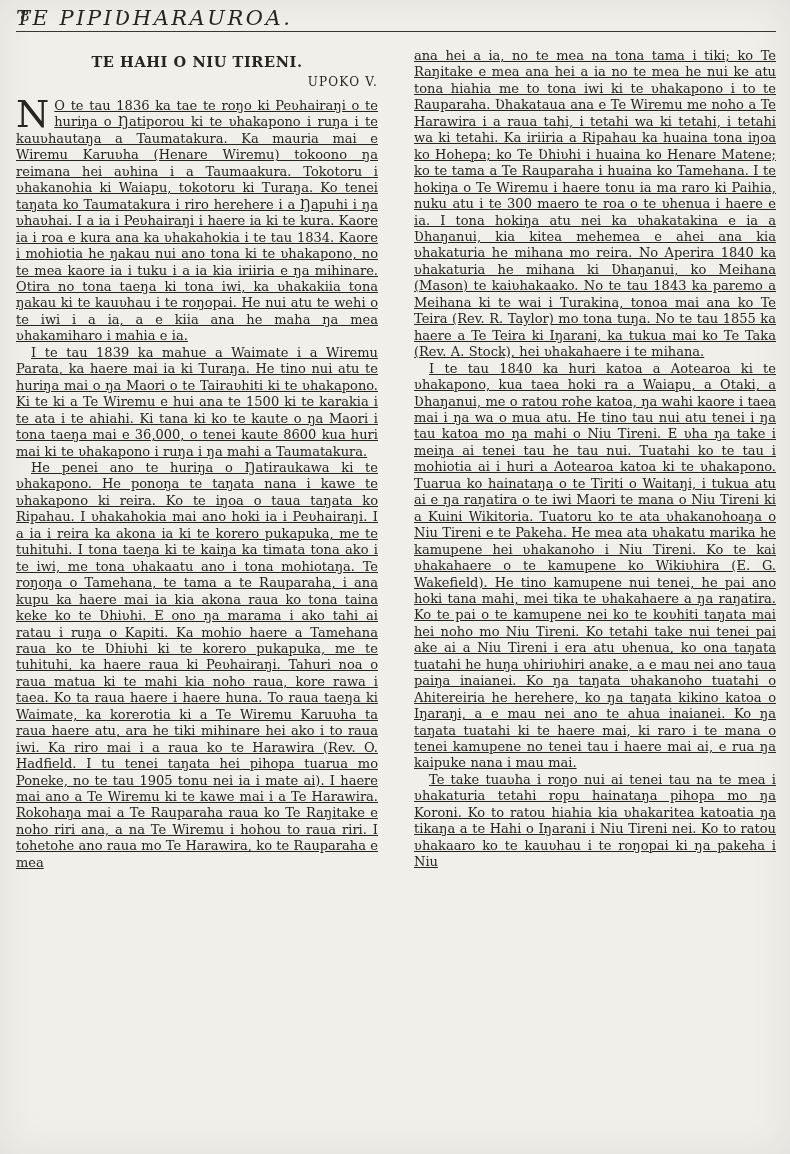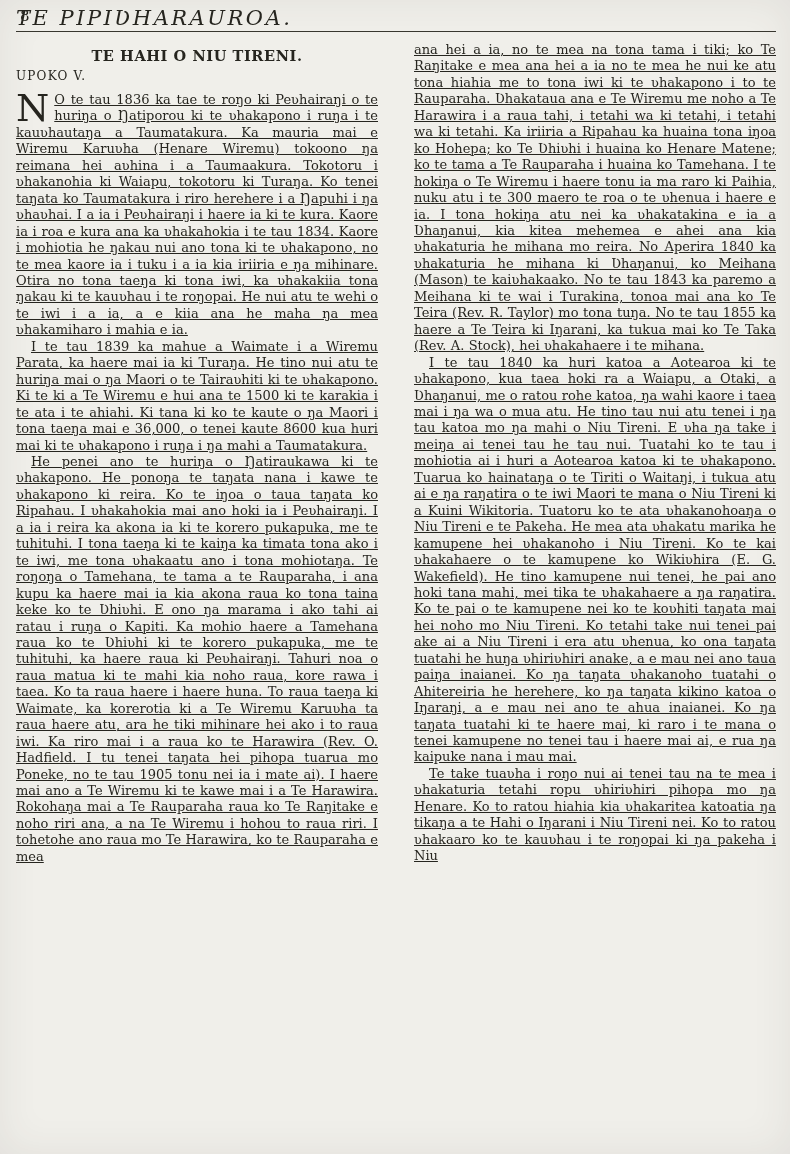--- a/index.html
+++ b/index.html
@@ -37,35 +37,35 @@
     font-style: italic;
   }
   .rule {
     border: none;
     border-top: 1.6px solid #38372f;
     margin: 3px 0 0 0;
   }
   .cols {
     display: flex;
     gap: 36px;
-    margin-top: 10px;
+    margin-top: 16px;
   }
   .col {
     flex: 1;
     min-width: 0;
   }
   .title {
     text-align: center;
     font-weight: bold;
     font-size: 14.5px;
     letter-spacing: 0.6px;
     margin: 5px 0 5px 0;
   }
   .subtitle {
-    text-align: left;
+    text-align: right;
     font-size: 12px;
     letter-spacing: 1.2px;
     margin: 0 0 9px 0;
     font-weight: normal;
   }
   .col p {
     margin: 0;
     text-align: justify;
     font-size: 13px;
     line-height: 16.45px;
@@ -103,18 +103,18 @@
       <p class="no-indent">
         <span class="dropcap">N</span><span>O te tau 1836 ka tae te roŋo ki Peʋhairaŋi o te huriŋa o Ŋatiporou ki te ʋhakapono i ruŋa i te kauʋhautaŋa a Taumatakura. Ka mauria mai e Wiremu Karuʋha (Henare Wiremu) tokoono ŋa reimana hei aʋhina i a Taumaakura. Tokotoru i ʋhakanohia ki Waiapu, tokotoru ki Turaŋa. Ko tenei taŋata ko Taumatakura i riro herehere i a Ŋapuhi i ŋa ʋhaʋhai. I a ia i Peʋhairaŋi i haere ia ki te kura. Kaore ia i roa e kura ana ka ʋhakahokia i te tau 1834. Kaore i mohiotia he ŋakau nui ano tona ki te ʋhakapono, no te mea kaore ia i tuku i a ia kia iriiria e ŋa mihinare. Otira no tona taeŋa ki tona iwi, ka ʋhakakiia tona ŋakau ki te kauʋhau i te roŋopai. He nui atu te wehi o te iwi i a ia, a e kiia ana he maha ŋa mea ʋhakamiharo i mahia e ia.</span>
       </p>
       <p>I te tau 1839 ka mahue a Waimate i a Wiremu Parata, ka haere mai ia ki Turaŋa. He tino nui atu te huriŋa mai o ŋa Maori o te Tairaʋhiti ki te ʋhakapono. Ki te ki a Te Wiremu e hui ana te 1500 ki te karakia i te ata i te ahiahi. Ki tana ki ko te kaute o ŋa Maori i tona taeŋa mai e 36,000, o tenei kaute 8600 kua huri mai ki te ʋhakapono i ruŋa i ŋa mahi a Taumatakura.</p>
       <p>He penei ano te huriŋa o Ŋatiraukawa ki te ʋhakapono. He ponoŋa te taŋata nana i kawe te ʋhakapono ki reira. Ko te iŋoa o taua taŋata ko Ripahau. I ʋhakahokia mai ano hoki ia i Peʋhairaŋi. I a ia i reira ka akona ia ki te korero pukapuka, me te tuhituhi. I tona taeŋa ki te kaiŋa ka timata tona ako i te iwi, me tona ʋhakaatu ano i tona mohiotaŋa. Te roŋoŋa o Tamehana, te tama a te Rauparaha, i ana kupu ka haere mai ia kia akona raua ko tona taina keke ko te Ʋhiʋhi. E ono ŋa marama i ako tahi ai ratau i ruŋa o Kapiti. Ka mohio haere a Tamehana raua ko te Ʋhiʋhi ki te korero pukapuka, me te tuhituhi, ka haere raua ki Peʋhairaŋi. Tahuri noa o raua matua ki te mahi kia noho raua, kore rawa i taea. Ko ta raua haere i haere huna. To raua taeŋa ki Waimate, ka korerotia ki a Te Wiremu Karuʋha ta raua haere atu, ara he tiki mihinare hei ako i to raua iwi. Ka riro mai i a raua ko te Harawira (Rev. O. Hadfield. I tu tenei taŋata hei pihopa tuarua mo Poneke, no te tau 1905 tonu nei ia i mate ai). I haere mai ano a Te Wiremu ki te kawe mai i a Te Harawira. Rokohaŋa mai a Te Rauparaha raua ko Te Raŋitake e noho riri ana, a na Te Wiremu i hohou to raua riri. I tohetohe ano raua mo Te Harawira, ko te Rauparaha e mea</p>
     </div>
 
     <div class="col">
       <p class="no-indent">ana hei a ia, no te mea na tona tama i tiki; ko Te Raŋitake e mea ana hei a ia no te mea he nui ke atu tona hiahia me to tona iwi ki te ʋhakapono i to te Rauparaha. Ʋhakataua ana e Te Wiremu me noho a Te Harawira i a raua tahi, i tetahi wa ki tetahi, i tetahi wa ki tetahi. Ka iriiria a Ripahau ka huaina tona iŋoa ko Hohepa; ko Te Ʋhiʋhi i huaina ko Henare Matene; ko te tama a Te Rauparaha i huaina ko Tamehana. I te hokiŋa o Te Wiremu i haere tonu ia ma raro ki Paihia, nuku atu i te 300 maero te roa o te ʋhenua i haere e ia. I tona hokiŋa atu nei ka ʋhakatakina e ia a Ʋhaŋanui, kia kitea mehemea e ahei ana kia ʋhakaturia he mihana mo reira. No Aperira 1840 ka ʋhakaturia he mihana ki Ʋhaŋanui, ko Meihana (Mason) te kaiʋhakaako. No te tau 1843 ka paremo a Meihana ki te wai i Turakina, tonoa mai ana ko Te Teira (Rev. R. Taylor) mo tona tuŋa. No te tau 1855 ka haere a Te Teira ki Iŋarani, ka tukua mai ko Te Taka (Rev. A. Stock), hei ʋhakahaere i te mihana.</p>
       <p>I te tau 1840 ka huri katoa a Aotearoa ki te ʋhakapono, kua taea hoki ra a Waiapu, a Otaki, a Ʋhaŋanui, me o ratou rohe katoa, ŋa wahi kaore i taea mai i ŋa wa o mua atu. He tino tau nui atu tenei i ŋa tau katoa mo ŋa mahi o Niu Tireni. E ʋha ŋa take i meiŋa ai tenei tau he tau nui. Tuatahi ko te tau i mohiotia ai i huri a Aotearoa katoa ki te ʋhakapono. Tuarua ko hainataŋa o te Tiriti o Waitaŋi, i tukua atu ai e ŋa raŋatira o te iwi Maori te mana o Niu Tireni ki a Kuini Wikitoria. Tuatoru ko te ata ʋhakanohoaŋa o Niu Tireni e te Pakeha. He mea ata ʋhakatu marika he kamupene hei ʋhakanoho i Niu Tireni. Ko te kai ʋhakahaere o te kamupene ko Wikiʋhira (E. G. Wakefield). He tino kamupene nui tenei, he pai ano hoki tana mahi, mei tika te ʋhakahaere a ŋa raŋatira. Ko te pai o te kamupene nei ko te koʋhiti taŋata mai hei noho mo Niu Tireni. Ko tetahi take nui tenei pai ake ai a Niu Tireni i era atu ʋhenua, ko ona taŋata tuatahi he huŋa ʋhiriʋhiri anake, a e mau nei ano taua paiŋa inaianei. Ko ŋa taŋata ʋhakanoho tuatahi o Ahitereiria he herehere, ko ŋa taŋata kikino katoa o Iŋaraŋi, a e mau nei ano te ahua inaianei. Ko ŋa taŋata tuatahi ki te haere mai, ki raro i te mana o tenei kamupene no tenei tau i haere mai ai, e rua ŋa kaipuke nana i mau mai.</p>
-      <p>Te take tuaʋha i roŋo nui ai tenei tau na te mea i ʋhakaturia tetahi ropu ʋhiriʋhiri pihopa mo ŋa Henare. Ko to ratou hiahia kia ʋhakaritea katoatia ŋa tikaŋa a te Hahi o Iŋarani i Niu Tireni nei. Ko to ratou ʋhakaaro ko te kauʋhau i te roŋopai ki ŋa pakeha i Niu</p>
+      <p>Te take tuaʋha i roŋo nui ai tenei tau na te mea i ʋhakaturia tetahi ropu hainataŋa pihopa mo ŋa Koroni. Ko to ratou hiahia kia ʋhakaritea katoatia ŋa tikaŋa a te Hahi o Iŋarani i Niu Tireni nei. Ko to ratou ʋhakaaro ko te kauʋhau i te roŋopai ki ŋa pakeha i Niu</p>
     </div>
 
   </div>
 
 </div>
 
 </body></html>

